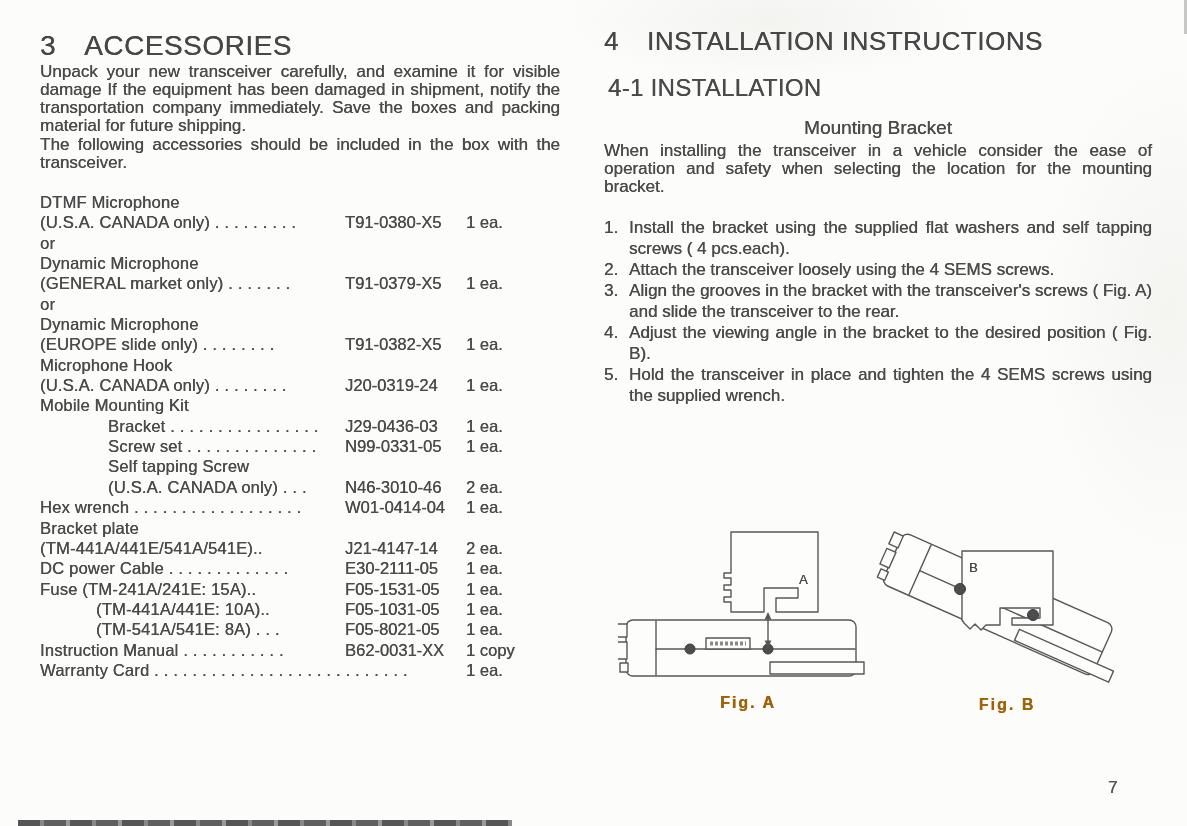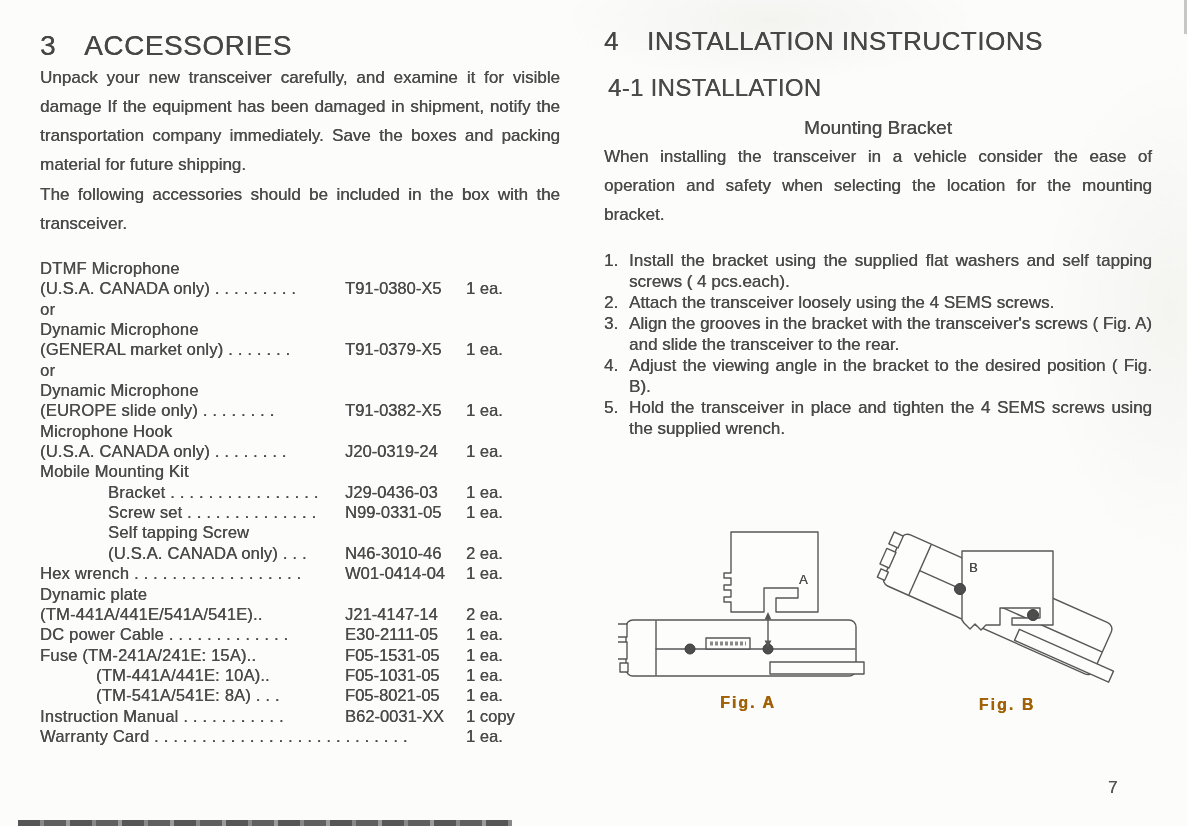--- a/index.html
+++ b/index.html
@@ -18,21 +18,21 @@
   .col-left{position:absolute;left:40px;top:30px;width:520px;}
   .col-right{position:absolute;left:604px;top:26px;width:548px;}
 
   h1.sec-head{display:flex;margin:0;font-weight:normal;color:#474747;letter-spacing:.5px;}
   .col-left h1.sec-head{font-size:28px;line-height:32px;}
   .col-right h1.sec-head{font-size:26px;line-height:30px;}
   h1 .secnum{flex:none;margin-right:28px;}
   h2.sub-head{margin:20px 4px 0;font-size:24px;line-height:24px;font-weight:normal;color:#4a4a4a;letter-spacing:.3px;}
   h3.minor-head{margin:17px 0 3px;font-size:19px;line-height:22px;font-weight:normal;color:#4a4a4a;text-align:center;}
 
-  p.just{margin:0;font-size:17px;line-height:29px;text-align:justify;}
+  p.just{margin:0;font-size:17px;line-height:18px;text-align:justify;}
   .col-left p.just{margin-top:1px;}
 
   .parts{margin-top:20px;font-size:16.5px;line-height:20.35px;}
   .prow{position:relative;white-space:nowrap;}
   .prow.ind1{padding-left:68px;}
   .prow.ind2{padding-left:56px;}
   .plabel{letter-spacing:.2px;}
   .ppart{position:absolute;left:305px;top:0;}
   .pqty{position:absolute;left:426px;top:0;}
 
@@ -85,21 +85,21 @@
         <div class="prow ind0"><span class="plabel">Dynamic Microphone</span></div>
         <div class="prow ind0"><span class="plabel">(EUROPE slide only) . . . . . . . .</span><span class="ppart">T91-0382-X5</span><span class="pqty">1 ea.</span></div>
         <div class="prow ind0"><span class="plabel">Microphone Hook</span></div>
         <div class="prow ind0"><span class="plabel">(U.S.A. CANADA only) . . . . . . . .</span><span class="ppart">J20-0319-24</span><span class="pqty">1 ea.</span></div>
         <div class="prow ind0"><span class="plabel">Mobile Mounting Kit</span></div>
         <div class="prow ind1"><span class="plabel">Bracket . . . . . . . . . . . . . . . .</span><span class="ppart">J29-0436-03</span><span class="pqty">1 ea.</span></div>
         <div class="prow ind1"><span class="plabel">Screw set . . . . . . . . . . . . . .</span><span class="ppart">N99-0331-05</span><span class="pqty">1 ea.</span></div>
         <div class="prow ind1"><span class="plabel">Self tapping Screw</span></div>
         <div class="prow ind1"><span class="plabel">(U.S.A. CANADA only) . . .</span><span class="ppart">N46-3010-46</span><span class="pqty">2 ea.</span></div>
         <div class="prow ind0"><span class="plabel">Hex wrench . . . . . . . . . . . . . . . . . .</span><span class="ppart">W01-0414-04</span><span class="pqty">1 ea.</span></div>
-        <div class="prow ind0"><span class="plabel">Dynamic plate</span></div>
+        <div class="prow ind0"><span class="plabel">Bracket plate</span></div>
         <div class="prow ind0"><span class="plabel">(TM-441A/441E/541A/541E)..</span><span class="ppart">J21-4147-14</span><span class="pqty">2 ea.</span></div>
         <div class="prow ind0"><span class="plabel">DC power Cable . . . . . . . . . . . . .</span><span class="ppart">E30-2111-05</span><span class="pqty">1 ea.</span></div>
         <div class="prow ind0"><span class="plabel">Fuse (TM-241A/241E: 15A)..</span><span class="ppart">F05-1531-05</span><span class="pqty">1 ea.</span></div>
         <div class="prow ind2"><span class="plabel">(TM-441A/441E: 10A)..</span><span class="ppart">F05-1031-05</span><span class="pqty">1 ea.</span></div>
         <div class="prow ind2"><span class="plabel">(TM-541A/541E: 8A) . . .</span><span class="ppart">F05-8021-05</span><span class="pqty">1 ea.</span></div>
         <div class="prow ind0"><span class="plabel">Instruction Manual . . . . . . . . . . .</span><span class="ppart">B62-0031-XX</span><span class="pqty">1 copy</span></div>
         <div class="prow ind0"><span class="plabel">Warranty Card . . . . . . . . . . . . . . . . . . . . . . . . . . .</span><span class="pqty">1 ea.</span></div>
       </div>
   </div>
 

